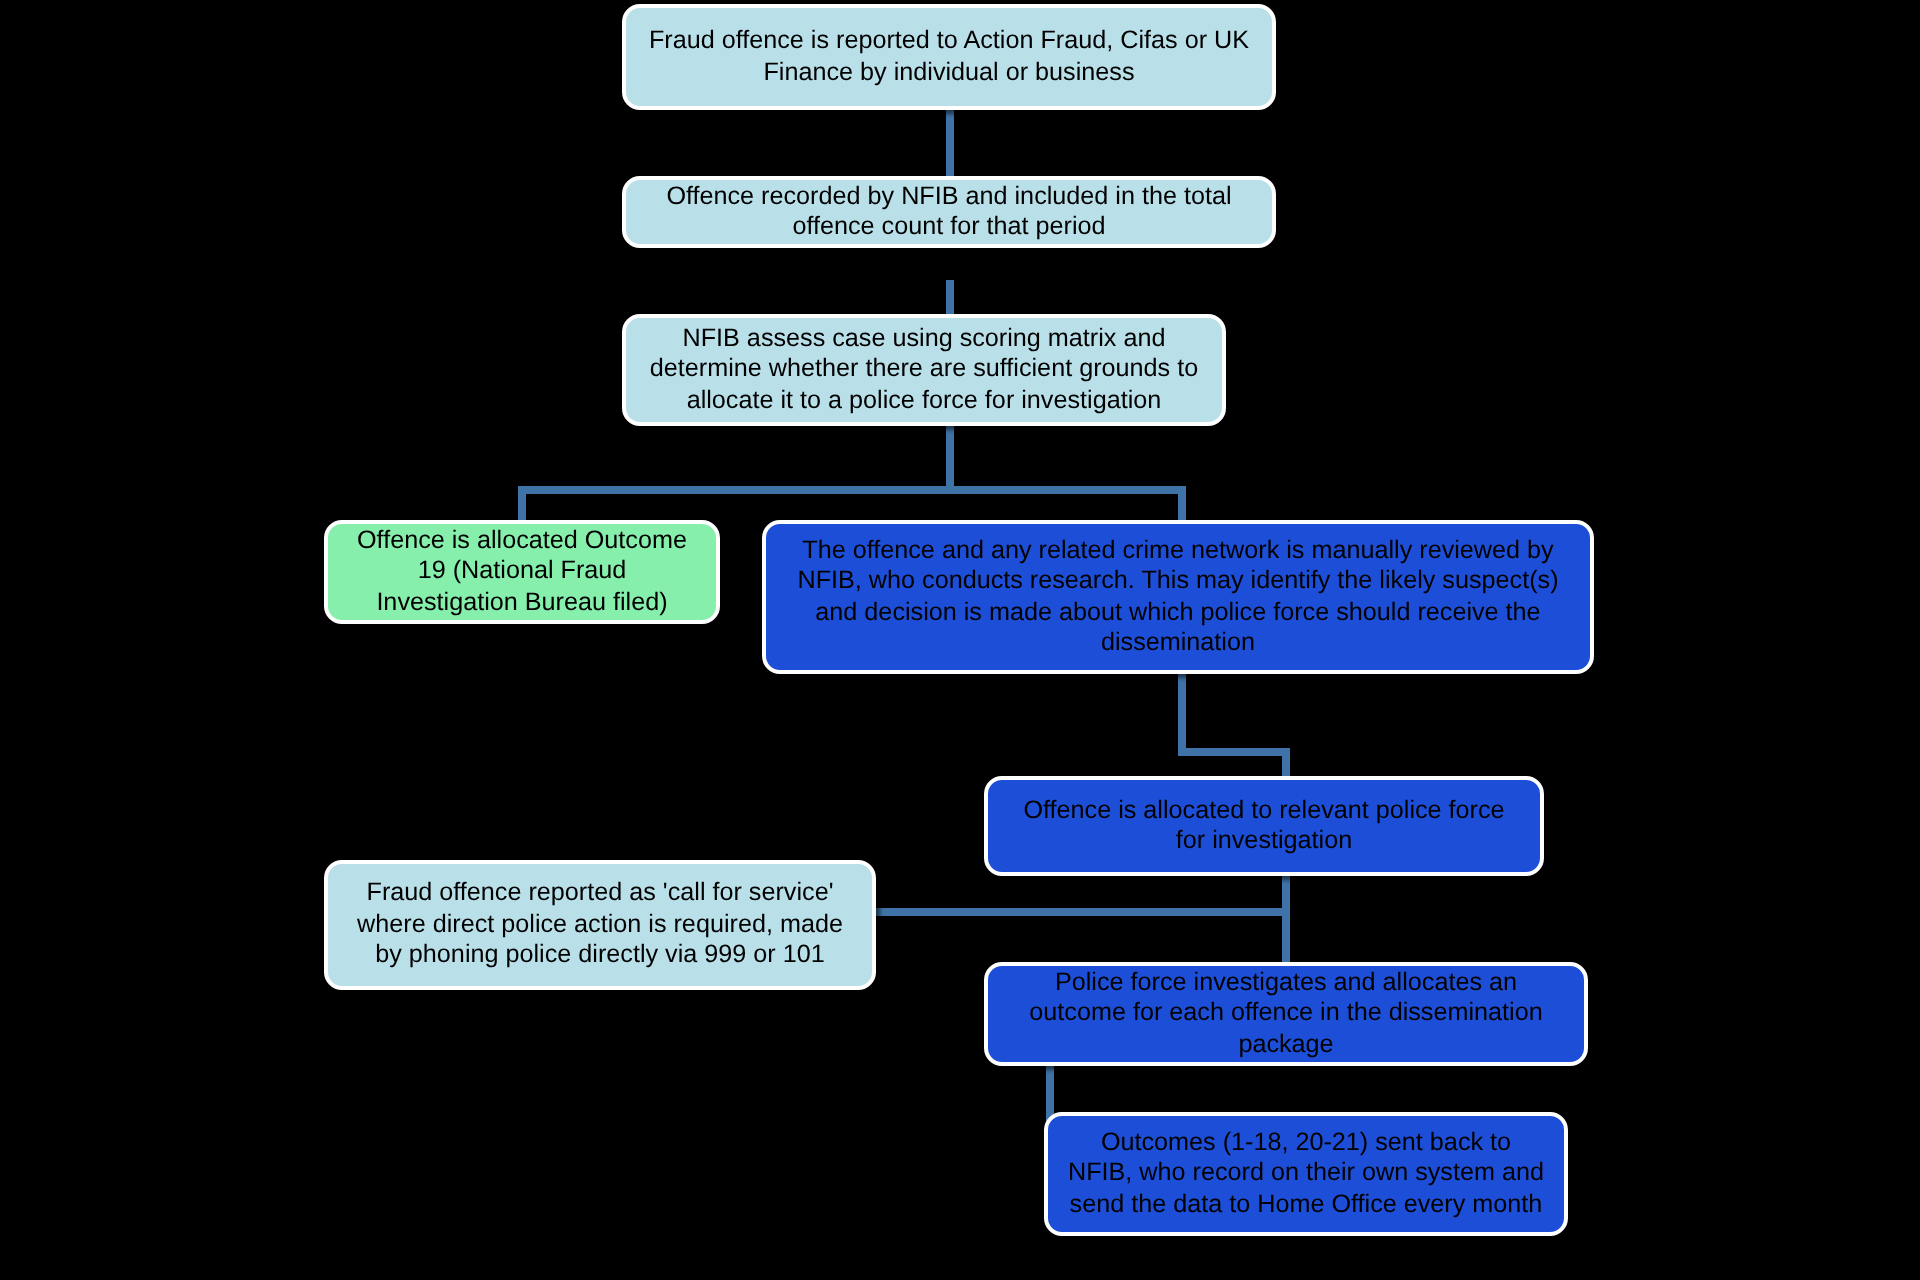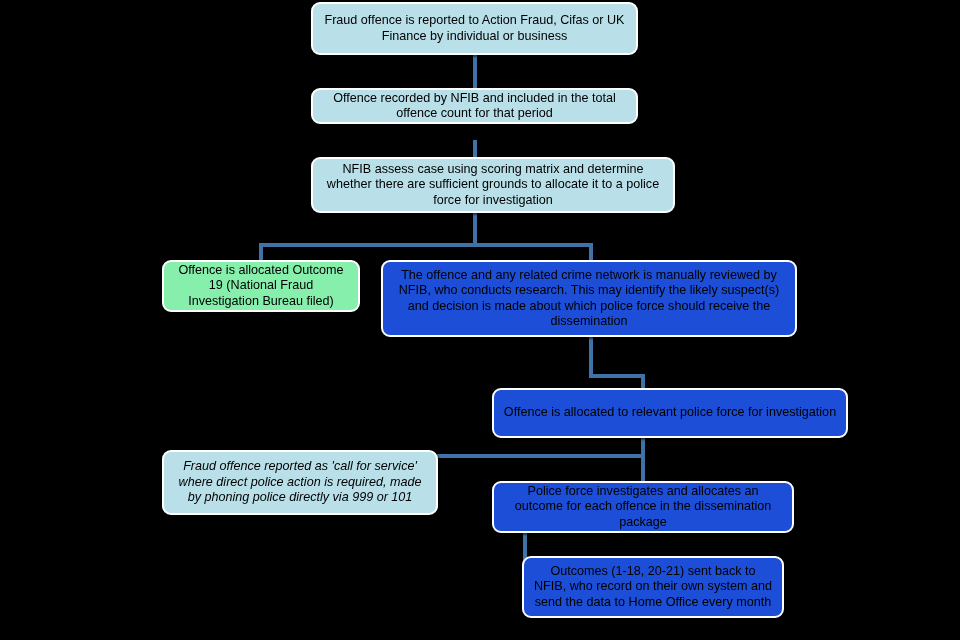--- a/index.html
+++ b/index.html
@@ -58,37 +58,37 @@
   <div class="conn v" style="left:523px;top:532px;height:54px;"></div>
 
   <div class="node blue" style="left:311px;top:2px;width:327px;height:53px;">
     <span>Fraud offence is reported to Action Fraud, Cifas or UK Finance by individual or business</span>
   </div>
 
   <div class="node blue" style="left:311px;top:88px;width:327px;height:36px;">
     <span>Offence recorded by NFIB and included in the total offence count for that period</span>
   </div>
 
-  <div class="node blue" style="left:311px;top:157px;width:364px;height:56px;">
+  <div class="node blue" style="left:311px;top:157px;width:302px;height:56px;">
     <span>NFIB assess case using scoring matrix and determine whether there are sufficient grounds to allocate it to a police force for investigation</span>
   </div>
 
   <div class="node green" style="left:162px;top:260px;width:198px;height:52px;">
     <span>Offence is allocated Outcome 19 (National Fraud Investigation Bureau filed)</span>
   </div>
 
   <div class="node purple" style="left:381px;top:260px;width:416px;height:77px;">
     <span>The offence and any related crime network is manually  reviewed by NFIB, who conducts research. This may identify the likely suspect(s) and decision is made about which police force should  receive the dissemination</span>
   </div>
 
-  <div class="node purple" style="left:492px;top:388px;width:356px;height:50px;">
+  <div class="node purple" style="left:492px;top:388px;width:280px;height:50px;">
     <span>Offence is allocated to relevant police force for investigation</span>
   </div>
 
-  <div class="node blue" style="left:162px;top:450px;width:276px;height:65px;font-style:italic;">
+  <div class="node blue" style="left:162px;top:430px;width:276px;height:65px;">
     <span>Fraud offence reported as 'call for service' where direct police action is required, made by phoning police directly via 999 or 101</span>
   </div>
 
   <div class="node purple" style="left:492px;top:481px;width:302px;height:52px;">
     <span>Police force investigates and allocates an outcome for each offence in the dissemination package</span>
   </div>
 
   <div class="node purple" style="left:522px;top:556px;width:262px;height:62px;">
     <span>Outcomes (1-18, 20-21) sent back to NFIB, who record on their own system and send the data to Home Office every month</span>
   </div>

